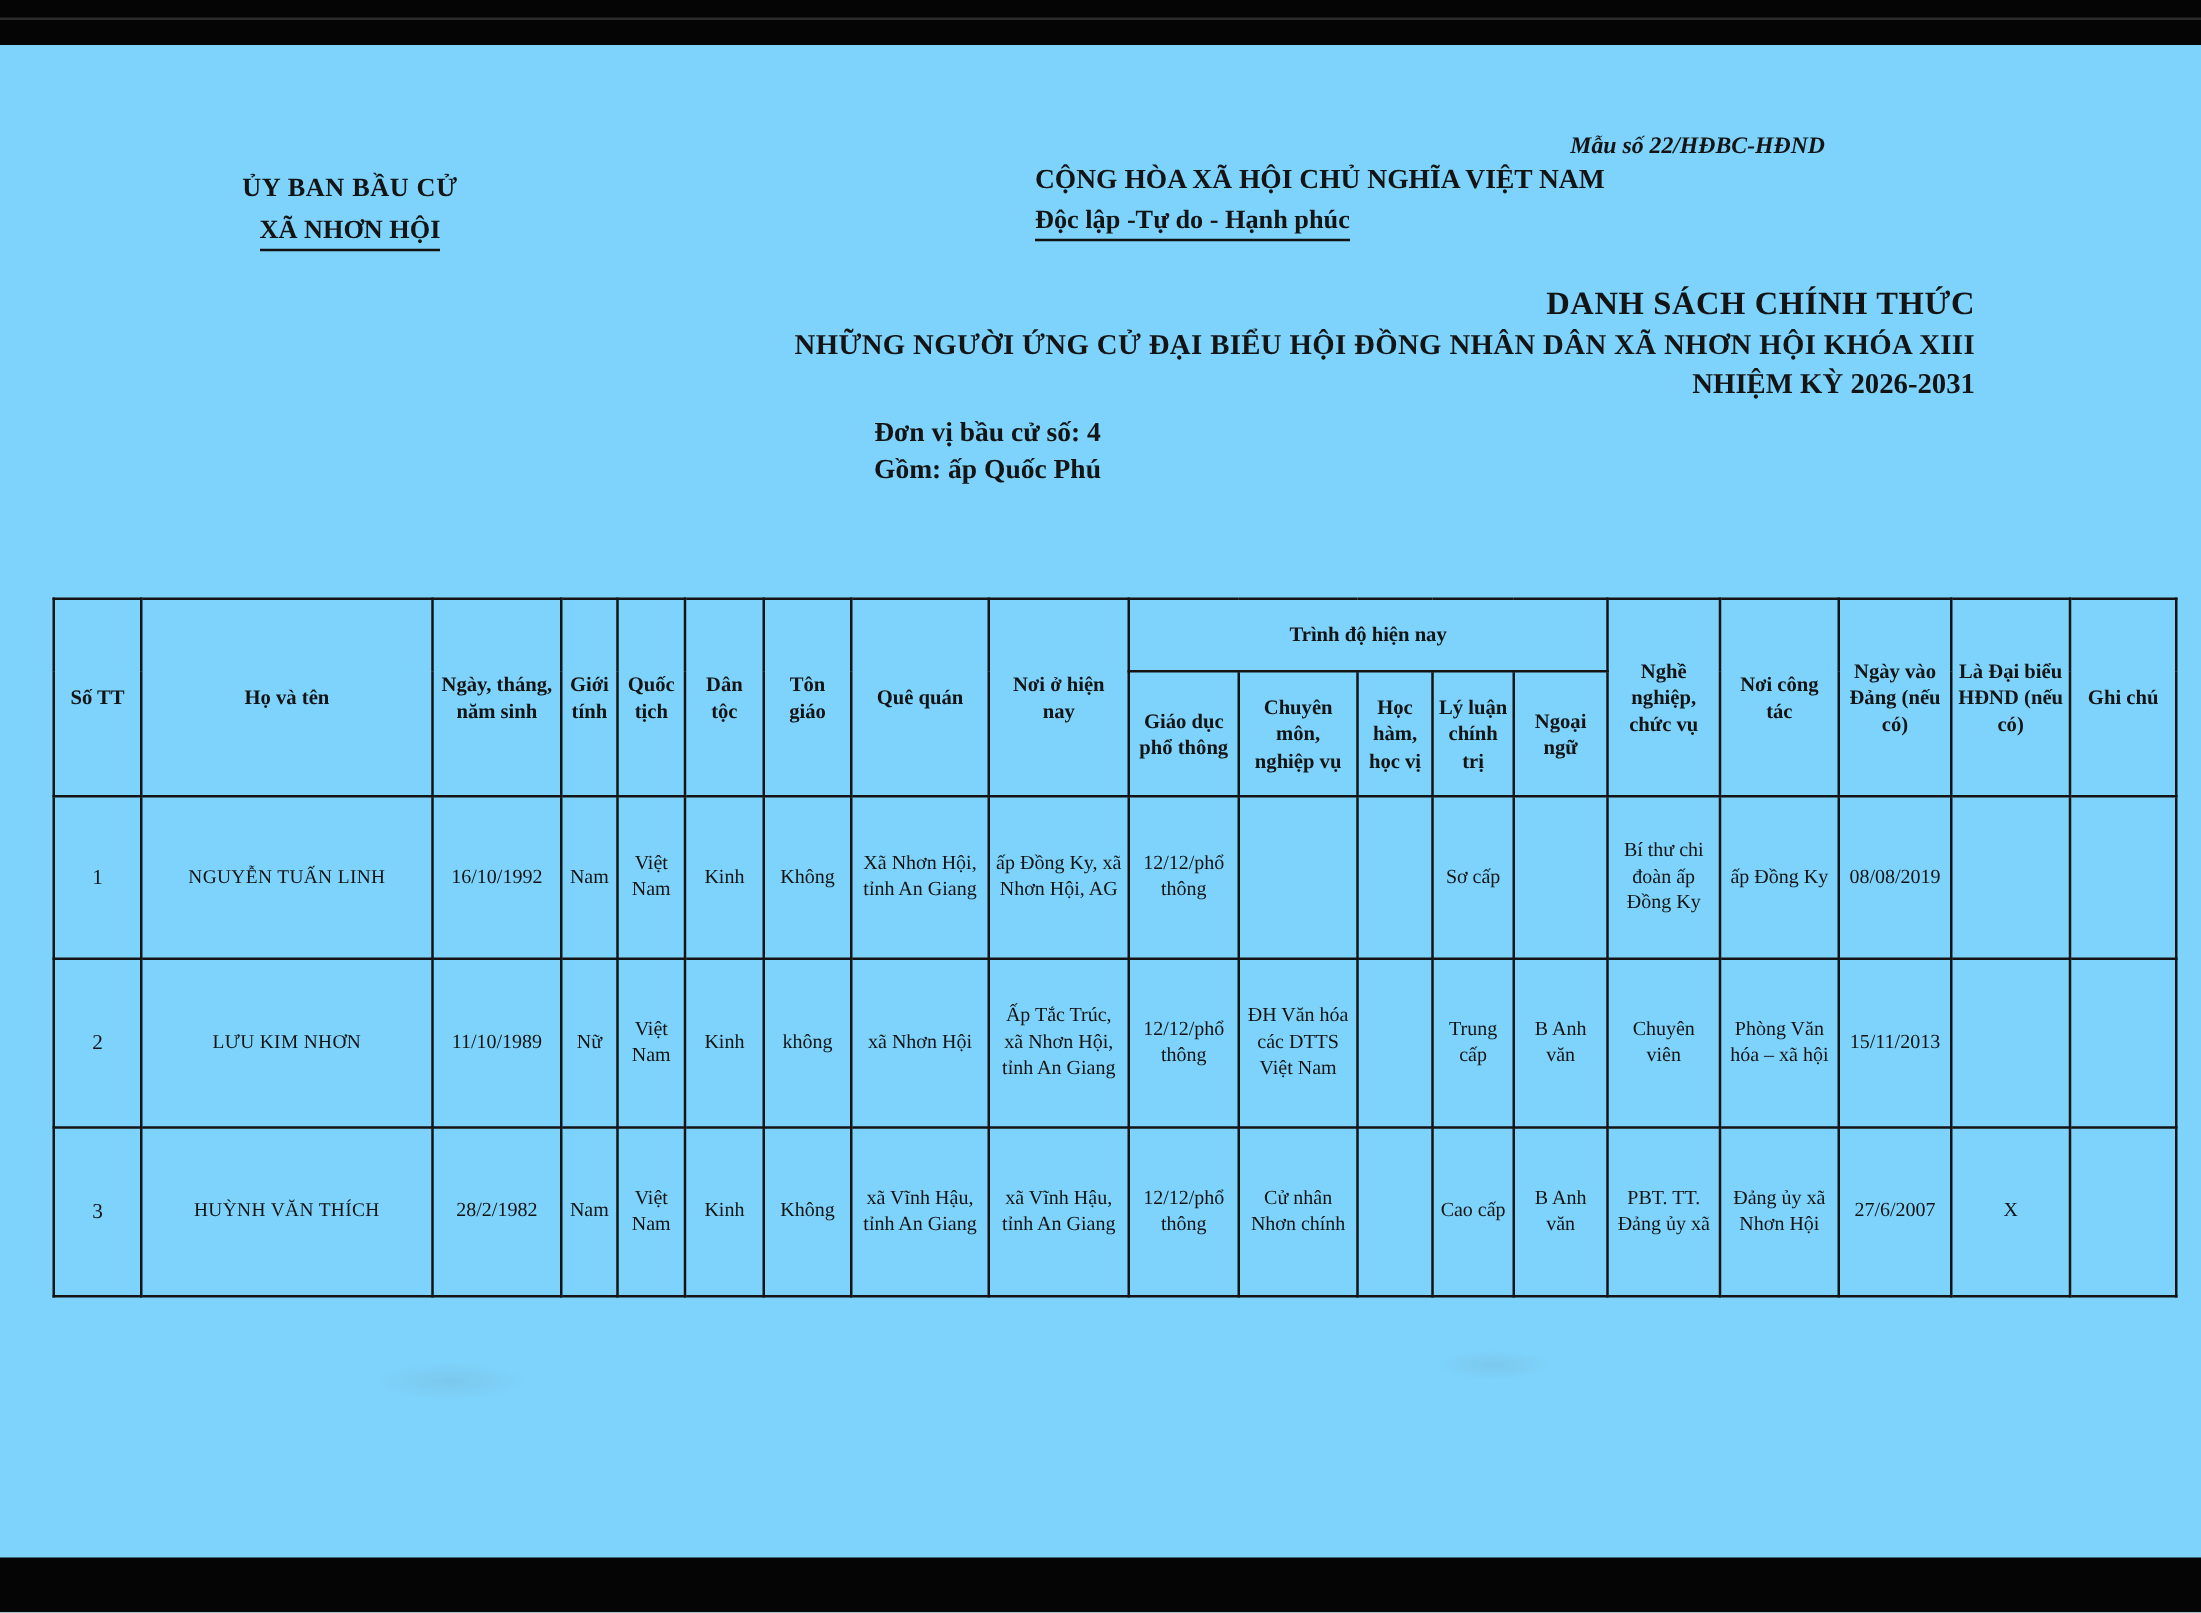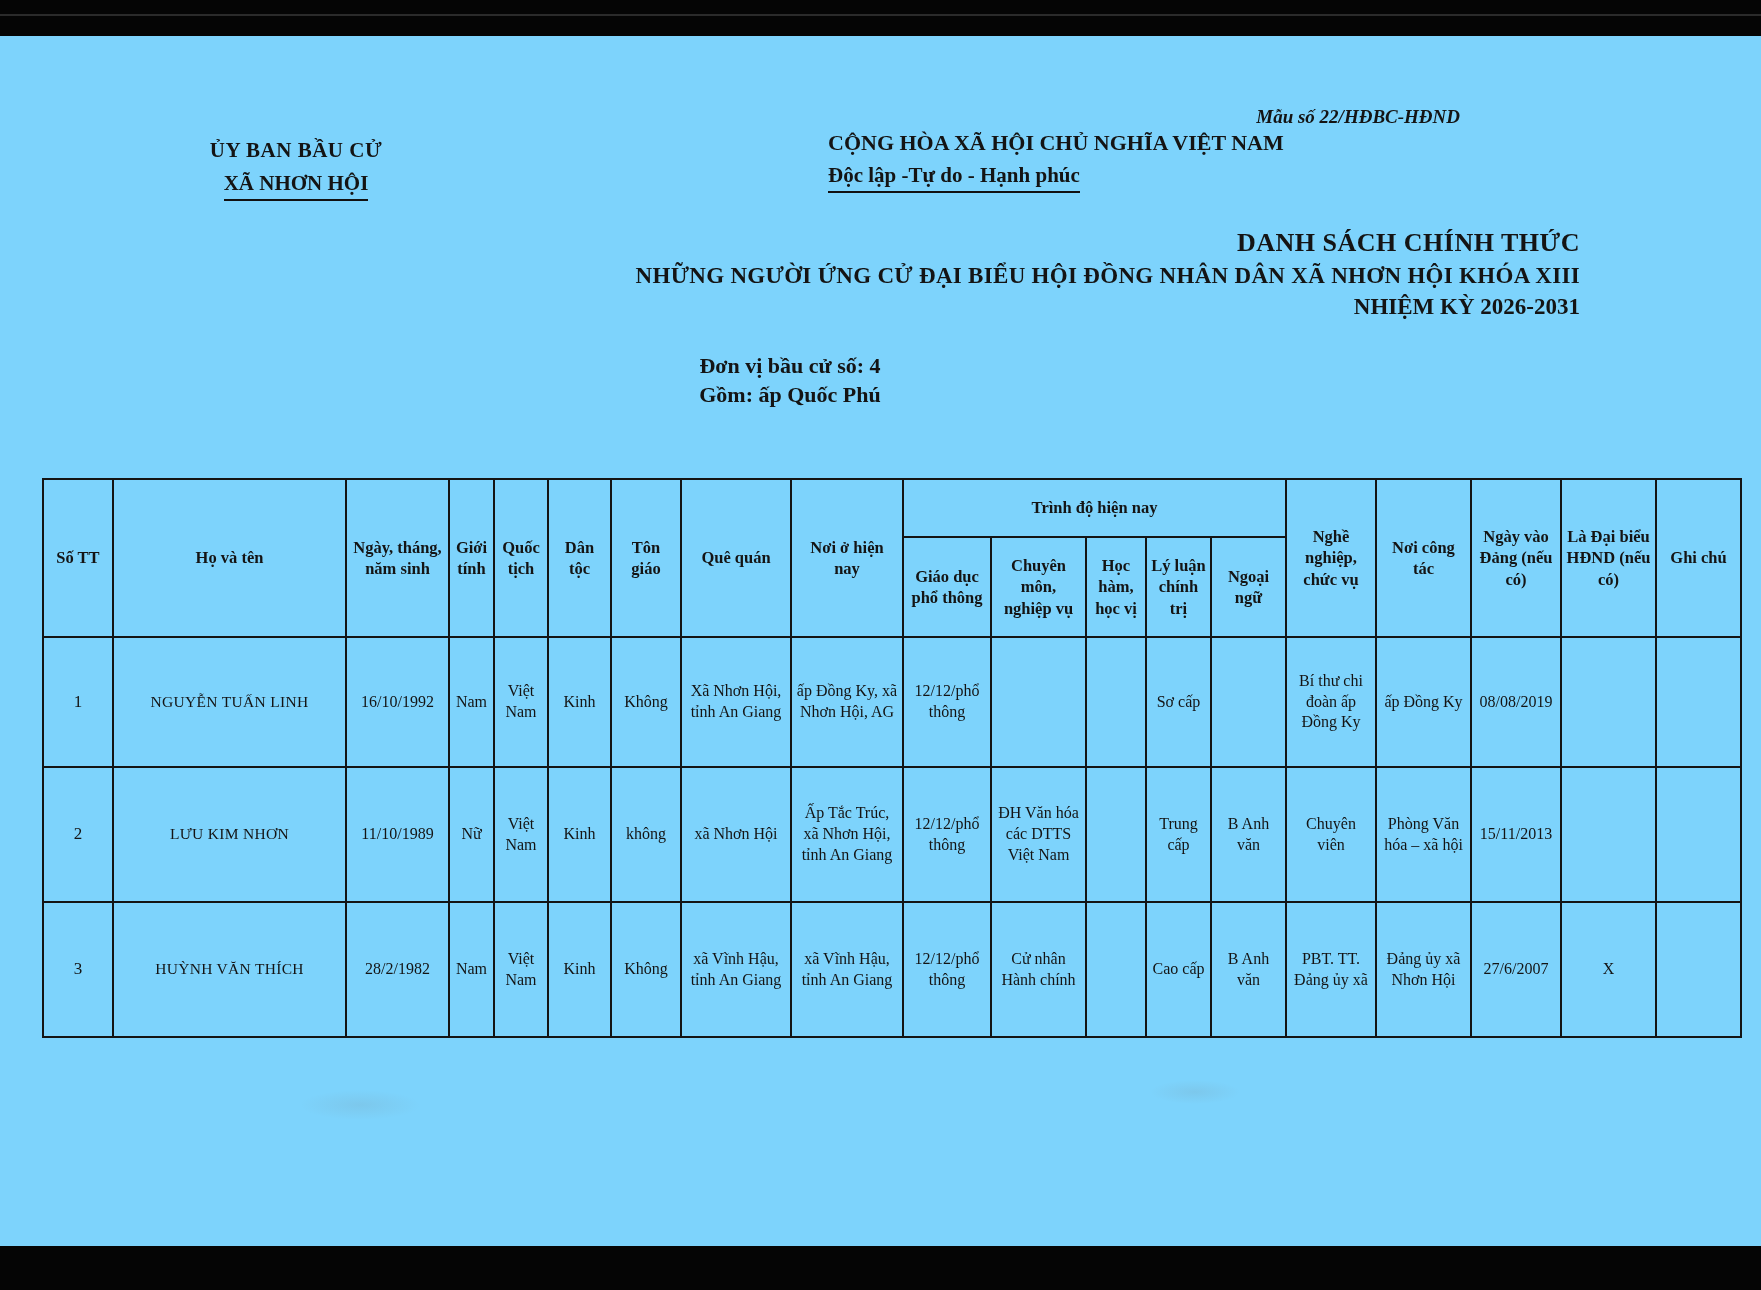--- a/index.html
+++ b/index.html
@@ -13,37 +13,37 @@
   }
   .scan-bar{position:absolute;left:0;width:100%;background:#050505;}
   .bar-top{top:0;height:36px;}
   .bar-bottom{bottom:0;height:44px;}
   .bar-top::after{content:"";position:absolute;left:0;top:14px;width:100%;height:2px;background:#2b2b2b;}
 
   .form-number{
     position:absolute;top:106px;right:301px;
     font-size:19px;font-weight:bold;font-style:italic;white-space:nowrap;
   }
-  .org-block{position:absolute;left:136px;top:138px;width:320px;text-align:center;}
+  .org-block{position:absolute;left:120px;top:138px;width:320px;text-align:center;}
   .org-line1{font-size:21px;font-weight:bold;letter-spacing:.5px;}
   .org-line2{font-size:21px;font-weight:bold;margin-top:8px;}
   .org-line2 span{display:inline-block;border-bottom:2.5px solid #111;padding-bottom:3px;}
 
   .national-block{position:absolute;left:828px;top:130px;width:500px;text-align:left;}
   .nat-line1{font-size:22px;font-weight:bold;}
   .nat-line2{font-size:21px;font-weight:bold;margin-top:7px;}
   .nat-line2 span{display:inline-block;border-bottom:2.5px solid #111;padding-bottom:3px;}
 
   .title-block{position:absolute;left:0;top:228px;width:1580px;text-align:right;}
   .title-1{font-size:26px;font-weight:bold;letter-spacing:.5px;}
   .title-2{font-size:23px;font-weight:bold;margin-top:5px;letter-spacing:.3px;}
   .title-3{font-size:23px;font-weight:bold;margin-top:5px;}
 
   .unit-block{position:absolute;left:0;top:333px;width:1580px;text-align:center;}
-  .unit-1{font-size:22px;font-weight:bold;margin-top:20px;}
+  .unit-1{font-size:22px;font-weight:bold;}
   .unit-2{font-size:22px;font-weight:bold;margin-top:3px;}
 
   table.roster{
     position:absolute;left:42px;top:478px;
     width:1698px;
     border-collapse:collapse;
     table-layout:fixed;
     font-size:16px;
   }
   table.roster th, table.roster td{
@@ -191,21 +191,21 @@
         <td class="cell-stt">3</td>
         <td class="cell-name">HUỲNH VĂN THÍCH</td>
         <td>28/2/1982</td>
         <td>Nam</td>
         <td>Việt Nam</td>
         <td>Kinh</td>
         <td>Không</td>
         <td>xã Vĩnh Hậu, tỉnh An Giang</td>
         <td>xã Vĩnh Hậu, tỉnh An Giang</td>
         <td>12/12/phổ thông</td>
-        <td>Cử nhân Hành chính</td>
+        <td>Cử nhân Nhơn chính</td>
         <td></td>
         <td>Cao cấp</td>
         <td>B Anh văn</td>
         <td>PBT. TT. Đảng ủy xã</td>
         <td>Đảng ủy xã Nhơn Hội</td>
         <td>27/6/2007</td>
         <td>X</td>
         <td></td>
       </tr>
     </tbody>

